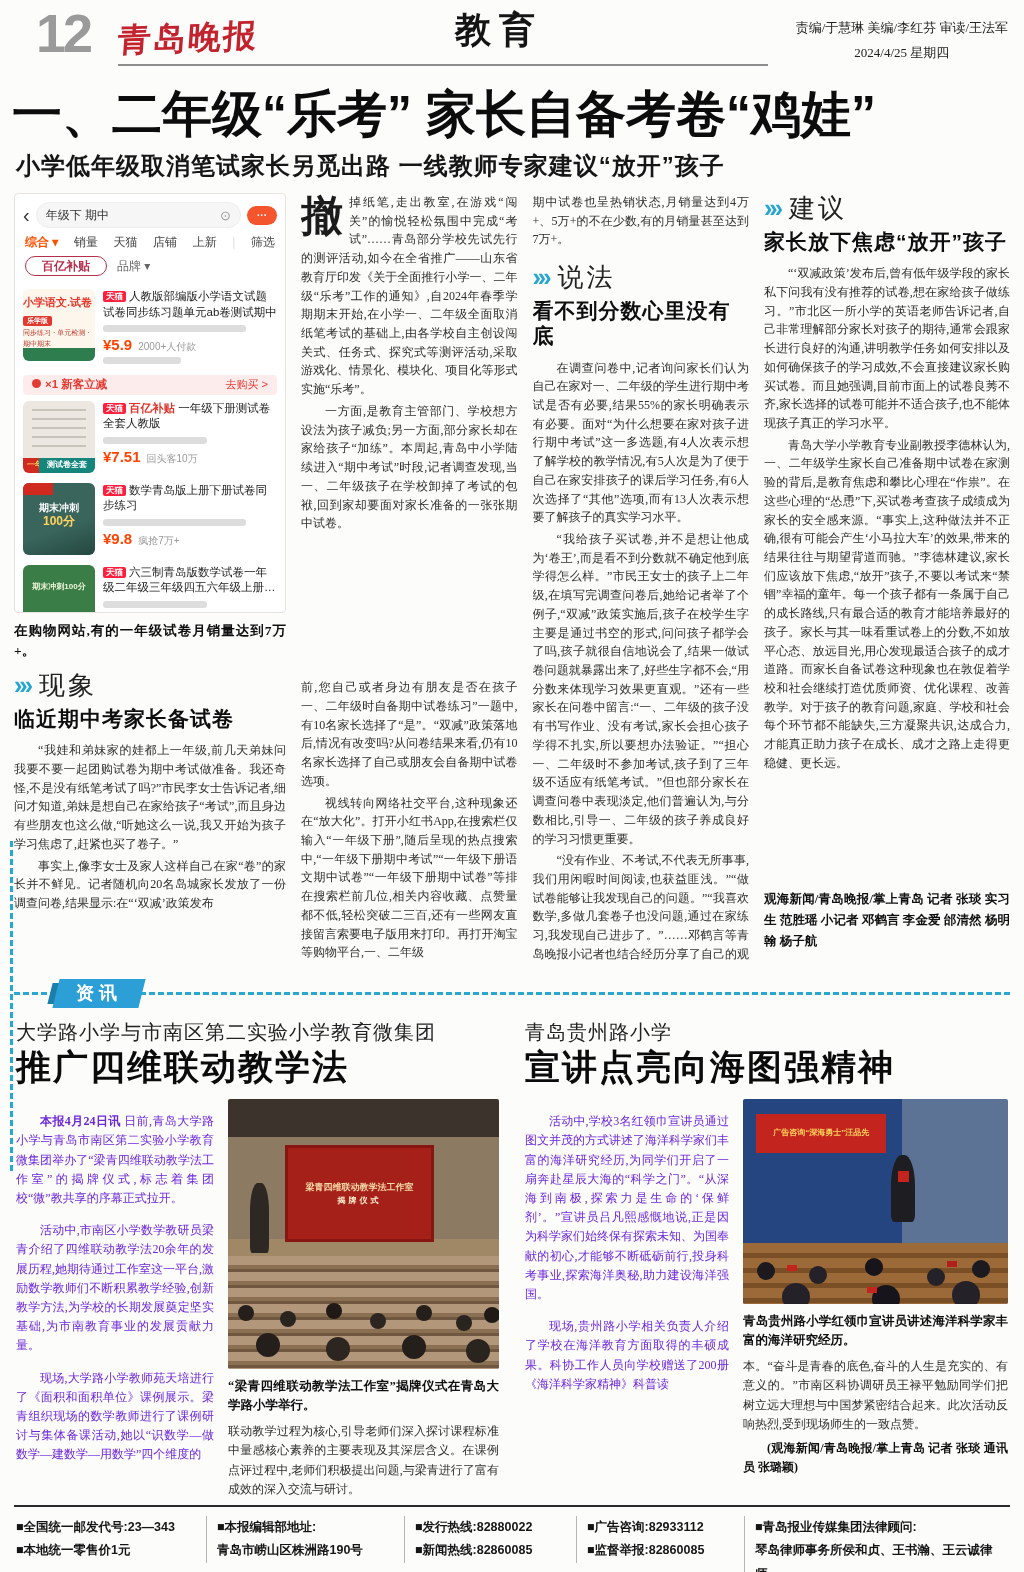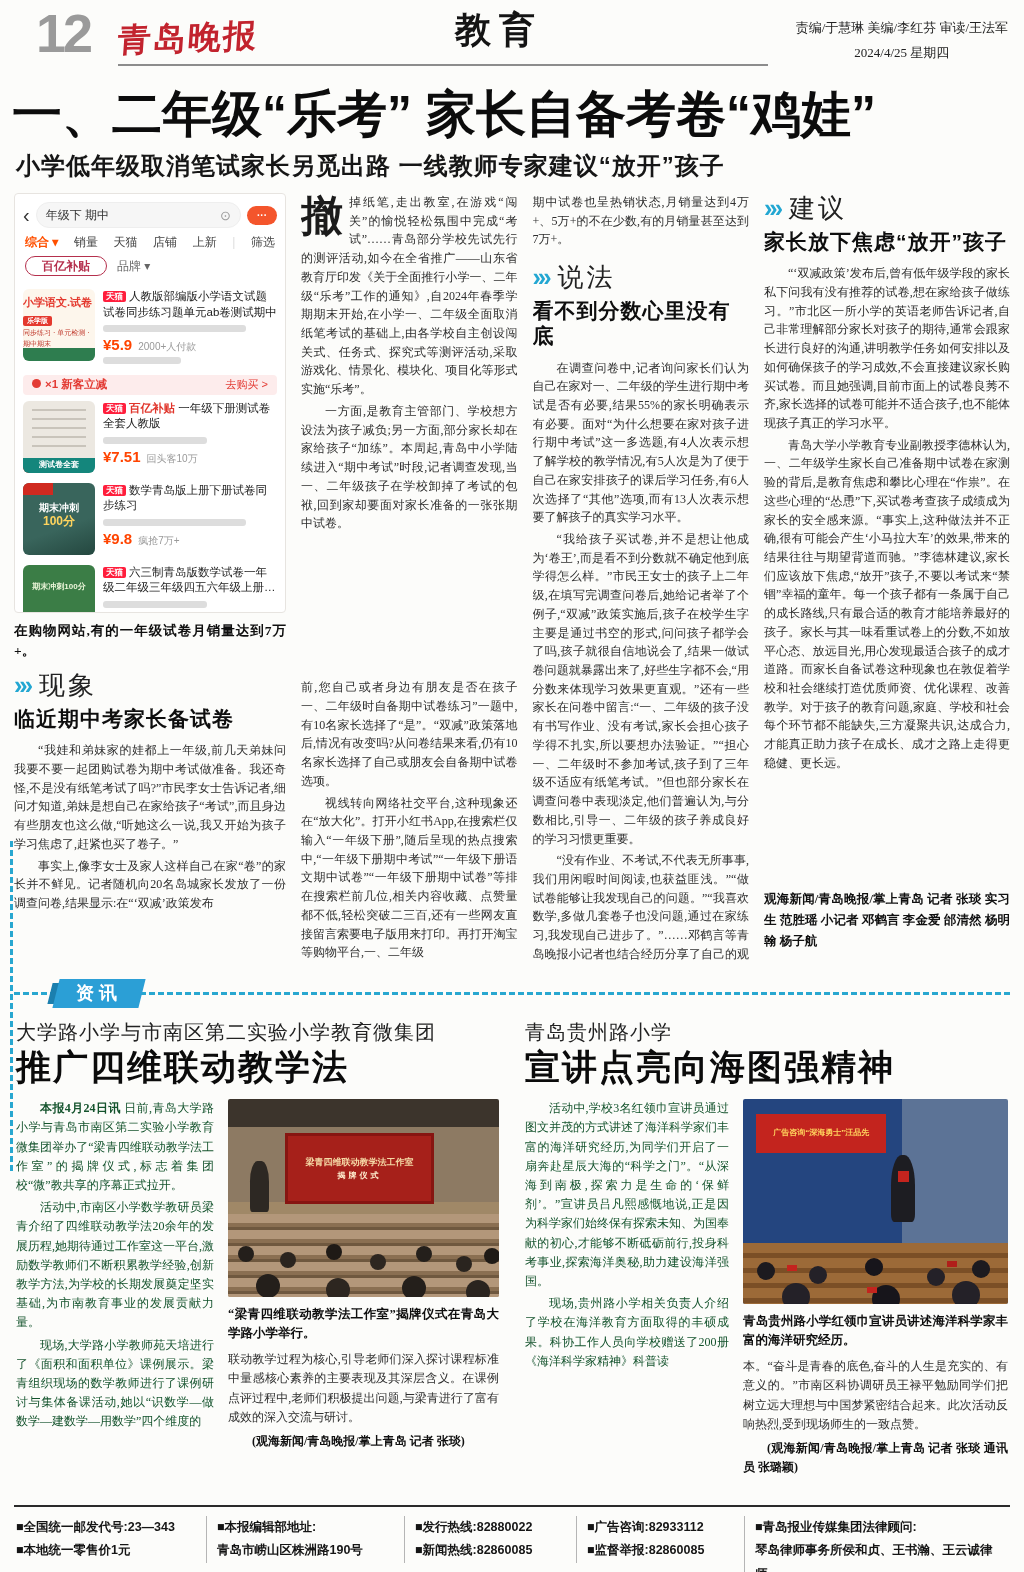--- a/index.html
+++ b/index.html
@@ -62,21 +62,21 @@
   .dot{display:inline-block;width:9px;height:9px;border-radius:50%;background:#e33c35;margin-right:4px}
   
   .t1{background:#fdf6ec;text-align:left;padding-top:7px}
   .t1 .l1{font:800 11px/1.2 "Liberation Sans",sans-serif;color:#e4392e}
   .t1 .l2{font:400 7px/1.6 "Liberation Sans",sans-serif;color:#c0392b}
   .t1 .strip{position:absolute;bottom:0;left:0;width:100%;height:13px;background:#2e7d4f}
   .t1 .box{display:inline-block;background:#e4392e;color:#fff;font:700 7px/1.4 "Liberation Sans",sans-serif;padding:0 4px;border-radius:2px;margin-top:2px}
   .t2{background:#ece8e1}
   .t2 .lines{position:absolute;top:8px;left:9px;right:9px;height:38px;background:repeating-linear-gradient(180deg,#c9c4bb 0 2px,transparent 2px 9px)}
   .t2 .rb1{position:absolute;bottom:0;left:0;background:#d02a20;color:#ffd45e;font:700 8px/1.6 "Liberation Sans",sans-serif;padding:1px 4px}
-  .t2 .rb2{position:absolute;bottom:0;right:0;background:#14867c;color:#fff;font:700 8px/1.6 "Liberation Sans",sans-serif;padding:1px 16px}
+  .t2 .rb2{position:absolute;bottom:0;right:0;background:#14867c;color:#fff;font:700 8px/1.6 "Liberation Sans",sans-serif;padding:1px 8px}
   .t3{background:linear-gradient(160deg,#39655c 60%,#24473f);text-align:center;padding-top:18px}
   .t3 .l1{font:800 10px/1.3 "Liberation Sans",sans-serif;color:#fff}
   .t3 .l2{font:800 12px/1.2 "Liberation Sans",sans-serif;color:#ffd45e}
   .t3 .corner{position:absolute;left:0;top:0;width:30px;height:12px;background:#d02a20}
   .t4{background:linear-gradient(180deg,#3b7d46 70%,#2c5e34);text-align:center;padding-top:16px}
   .t4 .l2{font:700 8px/1.4 "Liberation Sans",sans-serif;color:#eaf5d8}
   .appcap{font:700 13.5px/1.45 "Liberation Serif",serif;color:#0f0f0f;margin:8px 0 0;text-align:justify}
   
   .inforow{position:relative;height:30px;margin:14px 14px 0}
   .dash-h{position:absolute;left:0;right:0;top:13px;border-top:3px dashed #28a7d0}
@@ -84,24 +84,24 @@
   .badge span{display:block;transform:skewX(14deg);text-align:center;font:800 18px/29px "Liberation Sans",sans-serif;color:#fff;letter-spacing:5px}
   
   .arts{display:flex;gap:26px;padding:6px 16px 0}
   .art{flex:1;min-width:0}
   .kicker{font:400 20px/1.3 "Liberation Sans",sans-serif;color:#222;margin:4px 0 2px;letter-spacing:1px}
   .ah{font:900 35px/1.15 "Liberation Sans",sans-serif;color:#0b0b0b;margin:0 0 12px;letter-spacing:2px}
   .abody{display:flex;gap:14px;height:398px;overflow:hidden}
   .ac1{width:198px;flex:none;overflow:hidden}
   .art-r .ac1{width:204px}
   .ac2{flex:1;min-width:0;display:flex;flex-direction:column}
-  .at{font:12px/1.6 "Liberation Serif",serif;color:#14532d;text-align:justify;margin:0 0 3px;text-indent:2em}
+  .at{font:12px/1.6 "Liberation Serif",serif;color:#6d28d9;text-align:justify;margin:13px 0 3px;text-indent:2em}
   .at b{font-weight:800}
   .photo{width:100%;position:relative;overflow:hidden;border-radius:2px;flex:none}
-  .photo-l{height:198px;background:linear-gradient(180deg,#3c342c 0 14%,#8d7a63 14% 52%,#a08867 52% 100%)}
+  .photo-l{height:270px;background:linear-gradient(180deg,#3c342c 0 14%,#8d7a63 14% 52%,#a08867 52% 100%)}
   .ph-screen{position:absolute;left:21%;top:17%;width:55%;height:36%;background:#a6201a;border:3px solid #871511;display:flex;flex-direction:column;align-items:center;justify-content:center;gap:3px;text-align:center;padding:2px}
   .ph-s1{font:700 9px/1.2 "Liberation Sans",sans-serif;color:#f5d9a6}
   .ph-s2{font:700 8px/1.2 "Liberation Sans",sans-serif;color:#ffefd0;letter-spacing:3px}
   .ph-fig{position:absolute;left:8%;top:31%;width:7%;height:26%;background:#2d2823;border-radius:40% 40% 10% 10%}
   .ph-desks{position:absolute;left:0;bottom:0;width:100%;height:42%;background:repeating-linear-gradient(180deg,#b3977a 0 9px,#8a6f52 9px 13px,#6f583f 13px 16px)}
   .ph-heads{position:absolute;left:10px;bottom:18%;width:16px;height:16px;border-radius:50%;background:#241f1b;box-shadow:42px 6px 0 #2a241f,88px -2px 0 #1f1a16,132px 8px 0 #2d2620,178px 0 0 #241f1b,218px 10px 0 #2a241f,246px 2px 0 #1f1a16,22px 32px 0 4px #241f1b,92px 36px 0 4px #2d2620,168px 34px 0 4px #241f1b,232px 38px 0 4px #2a241f}
   .photo-r{height:205px;background:linear-gradient(90deg,#24457f 0 60%,#5c7396 60% 100%)}
   .pr-banner{position:absolute;left:5%;top:7%;width:49%;height:19%;background:#c3241e;display:flex;align-items:center;justify-content:center;padding:2px}
   .pr-banner span{font:700 8px/1.3 "Liberation Sans",sans-serif;color:#ffd45e;text-align:center}
   .pr-kid{position:absolute;left:56%;top:27%;width:9%;height:33%;background:#1d1d22;border-radius:45% 45% 12% 12%}

